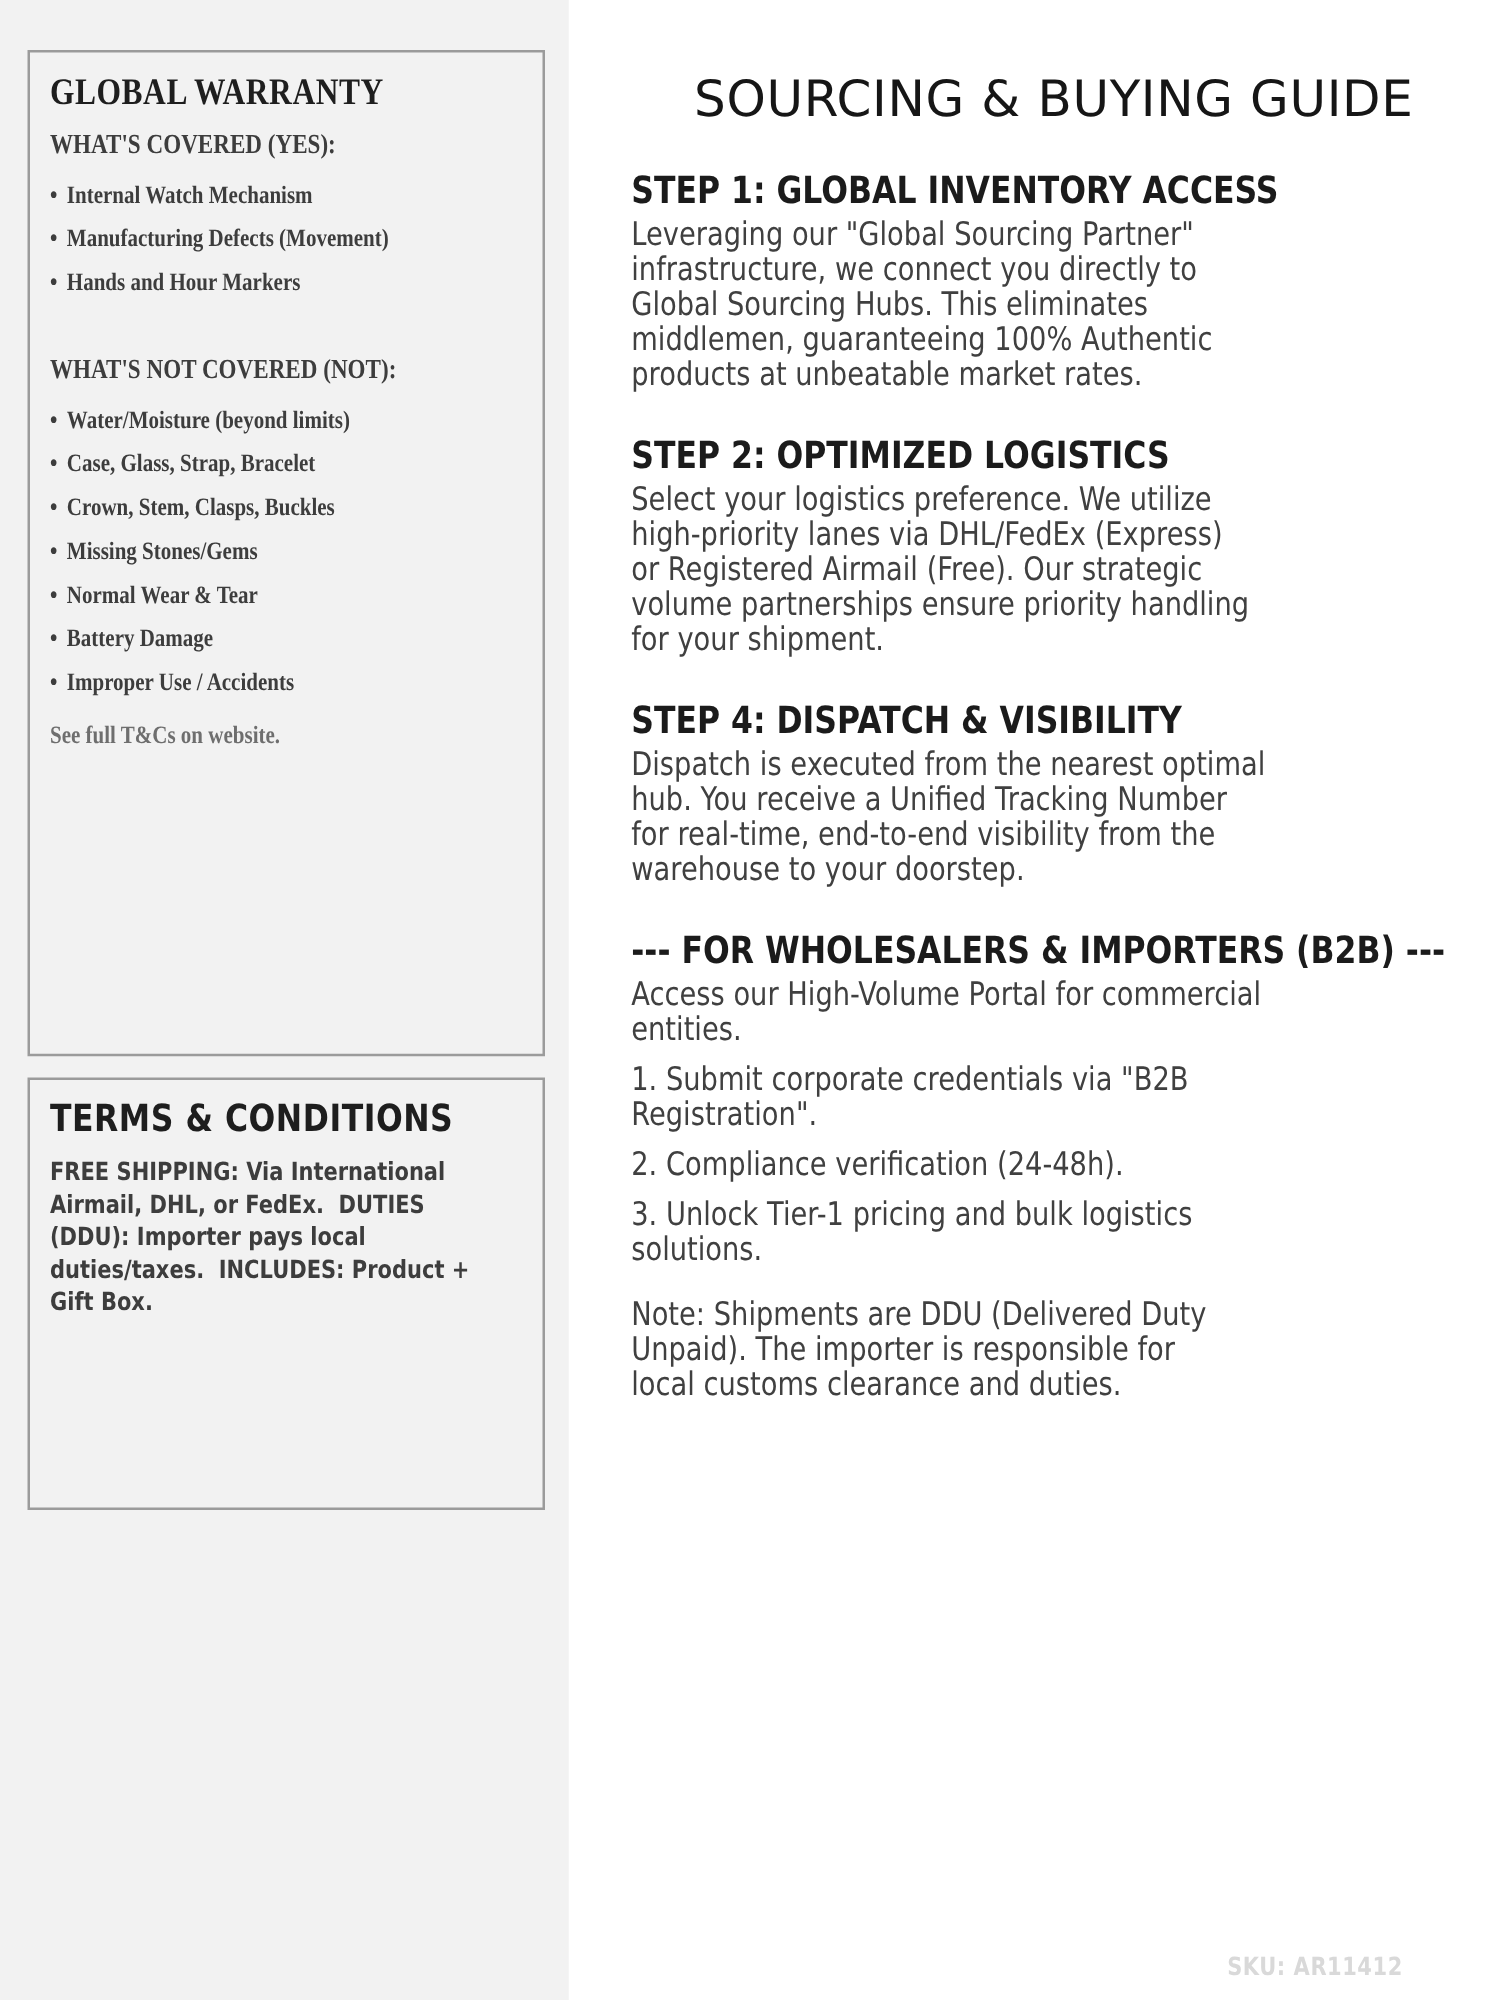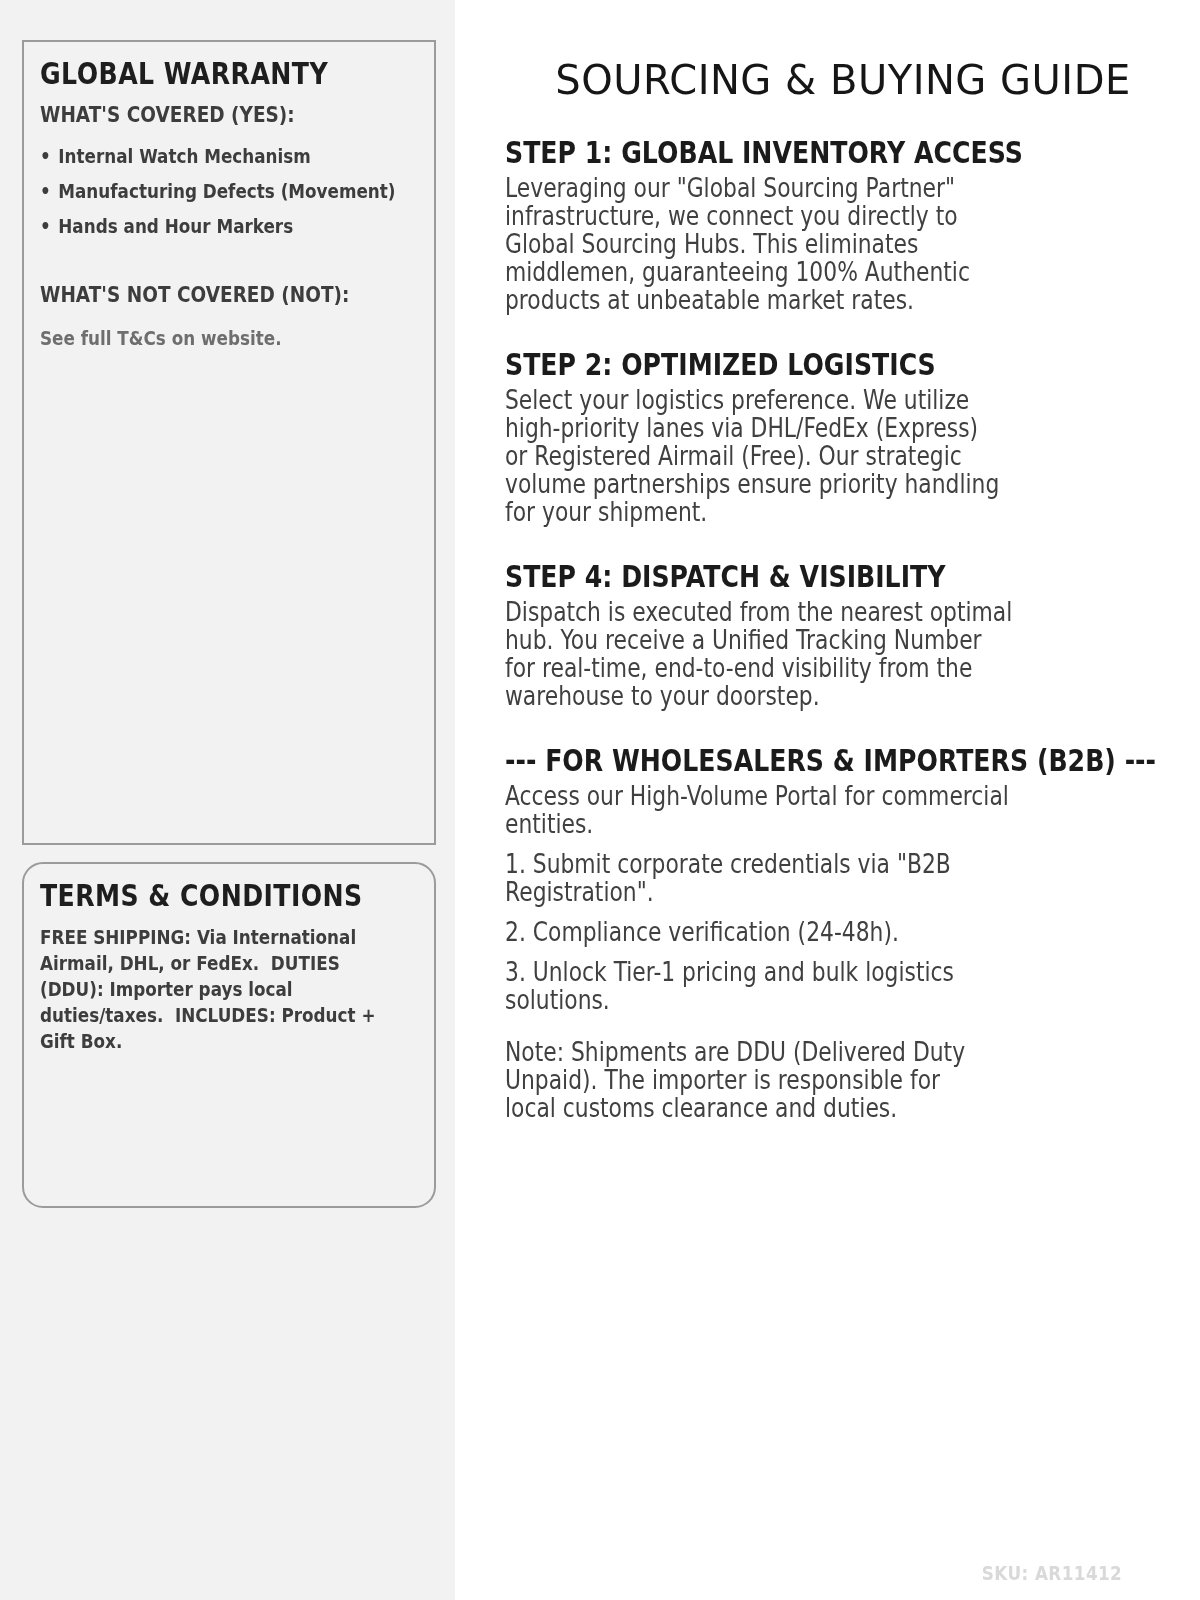--- a/index.html
+++ b/index.html
@@ -17,22 +17,22 @@
     position: absolute; left: 0; top: 0;
     width: 455px; height: 1600px;
     background: #f2f2f2;
   }
   .box {
     position: absolute; left: 22px; width: 414px;
     border: 2px solid #9b9b9b;
     padding: 14px 16px;
     background: transparent;
   }
-  .box-warranty { top: 40px;  height: 805px; }
-  .box-terms    { top: 862px; height: 346px; border-radius: 21px; }
+  .box-warranty { top: 40px;  height: 805px; font-family: Liberation Serif, serif; }
+  .box-terms    { top: 862px; height: 346px; }
   .box-contact  { top: 1232px; height: 246px; }
 
   .box h2 {
     font-size: 30px; line-height: 36px; font-weight: bold;
     color: #1e1e1e; letter-spacing: 0.5px; white-space: nowrap;
   }
   .box h3 {
     font-size: 22px; line-height: 26px; font-weight: bold;
     color: #3d3d3d; white-space: nowrap; margin-top: 10px;
   }
@@ -94,20 +94,29 @@
 
   <section class="box box-warranty">
     <h2 class="sq">GLOBAL WARRANTY</h2>
     <h3 class="sq">WHAT'S COVERED (YES):</h3>
     <ul>
       <li class="sq">Internal Watch Mechanism</li>
       <li class="sq">Manufacturing Defects (Movement)</li>
       <li class="sq">Hands and Hour Markers</li>
     </ul>
     <h3 class="sq second">WHAT'S NOT COVERED (NOT):</h3>
+    <ul>
+      <li class="sq">Water/Moisture (beyond limits)</li>
+      <li class="sq">Case, Glass, Strap, Bracelet</li>
+      <li class="sq">Crown, Stem, Clasps, Buckles</li>
+      <li class="sq">Missing Stones/Gems</li>
+      <li class="sq">Normal Wear &amp; Tear</li>
+      <li class="sq">Battery Damage</li>
+      <li class="sq">Improper Use / Accidents</li>
+    </ul>
     <p class="tcs-note sq">See full T&amp;Cs on website.</p>
   </section>
 
   <section class="box box-terms">
     <h2 class="sq">TERMS &amp; CONDITIONS</h2>
     <p class="box-body sq">FREE SHIPPING: Via International
 Airmail, DHL, or FedEx.  DUTIES
 (DDU): Importer pays local
 duties/taxes.  INCLUDES: Product +
 Gift Box.</p>

